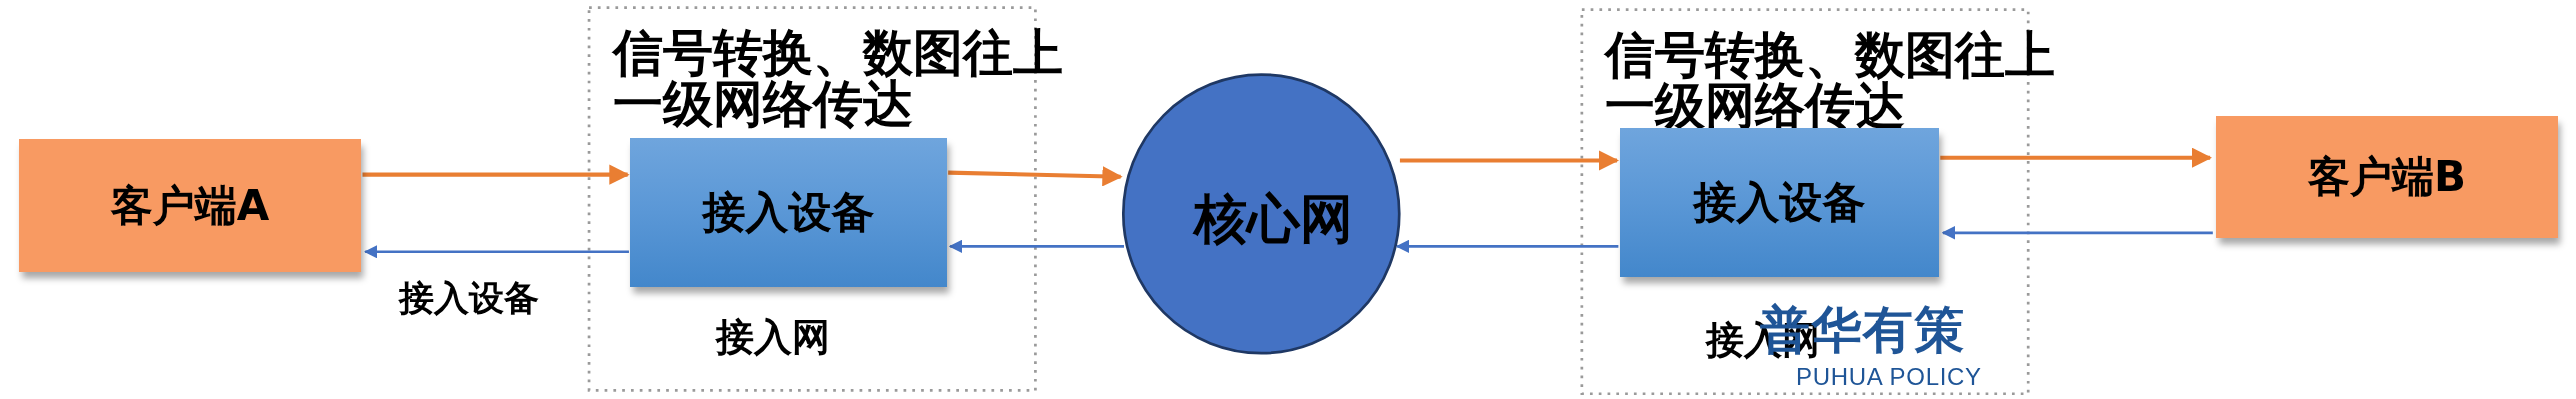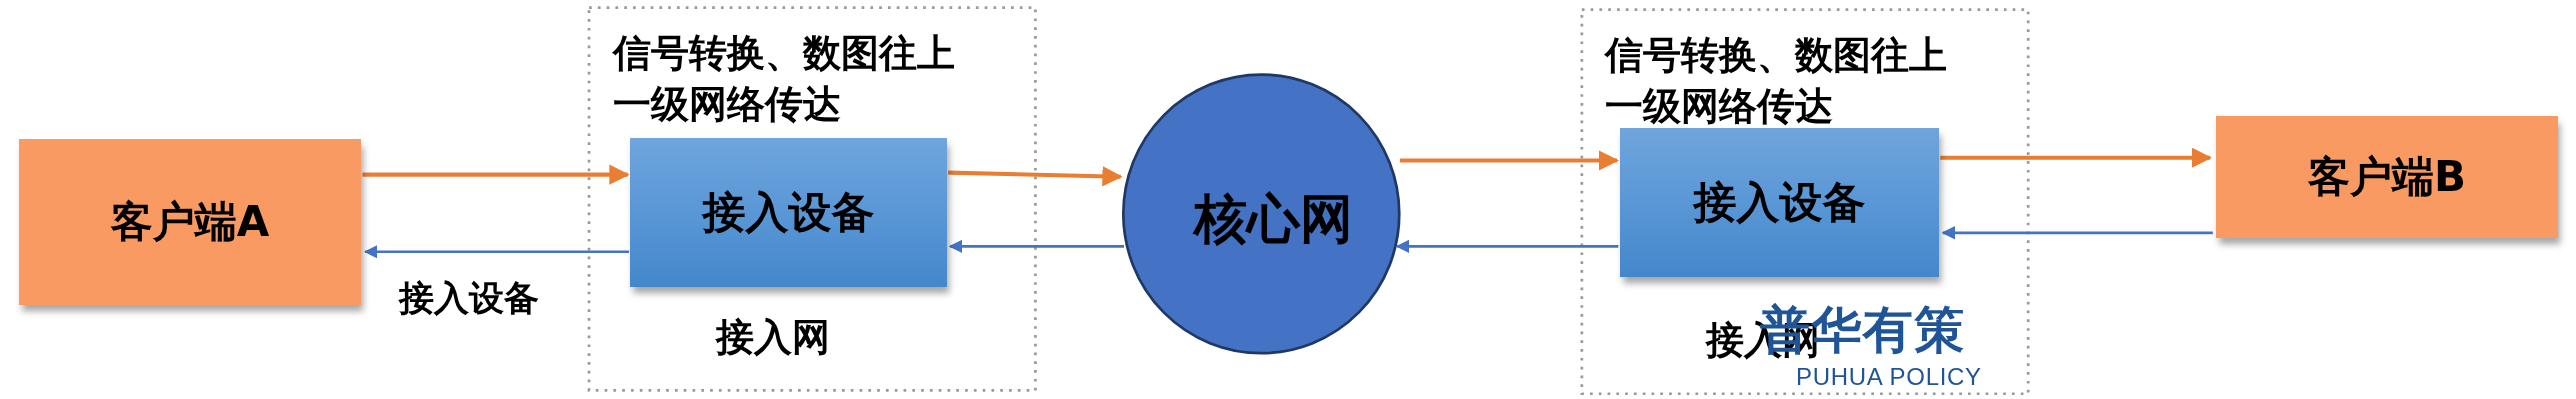--- a/index.html
+++ b/index.html
@@ -7,21 +7,21 @@
          font-family: "DejaVu Sans", "Liberation Sans", sans-serif; }
   .canvas { position: absolute; left: 0; top: 0; width: 2576px; height: 400px; }
   svg.layer { position: absolute; left: 0; top: 0; }
   .box { position: absolute; display: flex; align-items: center; justify-content: center;
          font-weight: bold; color: #000; }
   .client { background: #F89A62; box-shadow: 2.7px 6.8px 6.8px rgba(0,0,0,0.35); font-size: 42px; }
   .device { background: linear-gradient(to bottom, #6FA5DD 0%, #5A97D6 50%, #4387CB 100%);
             box-shadow: 2.7px 6.8px 6.8px rgba(0,0,0,0.35); font-size: 43px; }
   .label { position: absolute; font-weight: bold; color: #000; white-space: nowrap; line-height: 1; }
   .arrow-label { font-size: 35px; }
-  .desc { font-size: 38px; line-height: 51px; }
+  .desc { font-size: 50px; line-height: 51px; }
   .net-label { font-size: 38px; }
   .core-label { position: absolute; font-weight: bold; font-size: 53px; color: #000;
                 line-height: 1; white-space: nowrap; }
   .wm-cn { position: absolute; font-weight: bold; font-size: 50px; color: #1F5597;
            letter-spacing: 1.4px; line-height: 1; white-space: nowrap; }
   .wm-en { position: absolute; font-family: "Liberation Sans", sans-serif; font-size: 24px;
            color: #1F5597; line-height: 1; white-space: nowrap; letter-spacing: 0.7px; margin-left: 33px; }
 </style>
 </head>
 <body>
@@ -47,21 +47,21 @@
     <line x1="1402" y1="255" x2="1657" y2="261" stroke="#E97E32" stroke-width="6" marker-end="url(#arrow-orange)"></line>
     <line x1="2070" y1="237" x2="2391" y2="237" stroke="#E97E32" stroke-width="6" marker-end="url(#arrow-orange)"></line>
     <line x1="2869" y1="233" x2="3268" y2="233" stroke="#E97E32" stroke-width="6" marker-end="url(#arrow-orange)"></line>
 
     <line x1="3272" y1="344" x2="2873" y2="344" stroke="#4472C4" stroke-width="4" marker-end="url(#arrow-blue)"></line>
     <line x1="2393" y1="364" x2="2066" y2="364" stroke="#4472C4" stroke-width="4" marker-end="url(#arrow-blue)"></line>
     <line x1="1662" y1="364" x2="1405" y2="364" stroke="#4472C4" stroke-width="4" marker-end="url(#arrow-blue)"></line>
     <line x1="930" y1="372" x2="540" y2="372" stroke="#4472C4" stroke-width="4" marker-end="url(#arrow-blue)"></line>
   </svg>
 
-  <div class="box client" style="left:19px; top:139px; width:342px; height:166px;">
+  <div class="box client" style="left:19px; top:139px; width:342px; height:133px;">
     <span>客户端A</span>
   </div>
 
   <div class="label arrow-label" style="left:399px; top:281px;">接入设备</div>
 
   <div class="label desc" style="left:613px; top:28px;">
     <div>信号转换、数图往上</div>
     <div>一级网络传达</div>
   </div>
   <div class="box device" style="left:630px; top:138px; width:317px; height:149px;">

